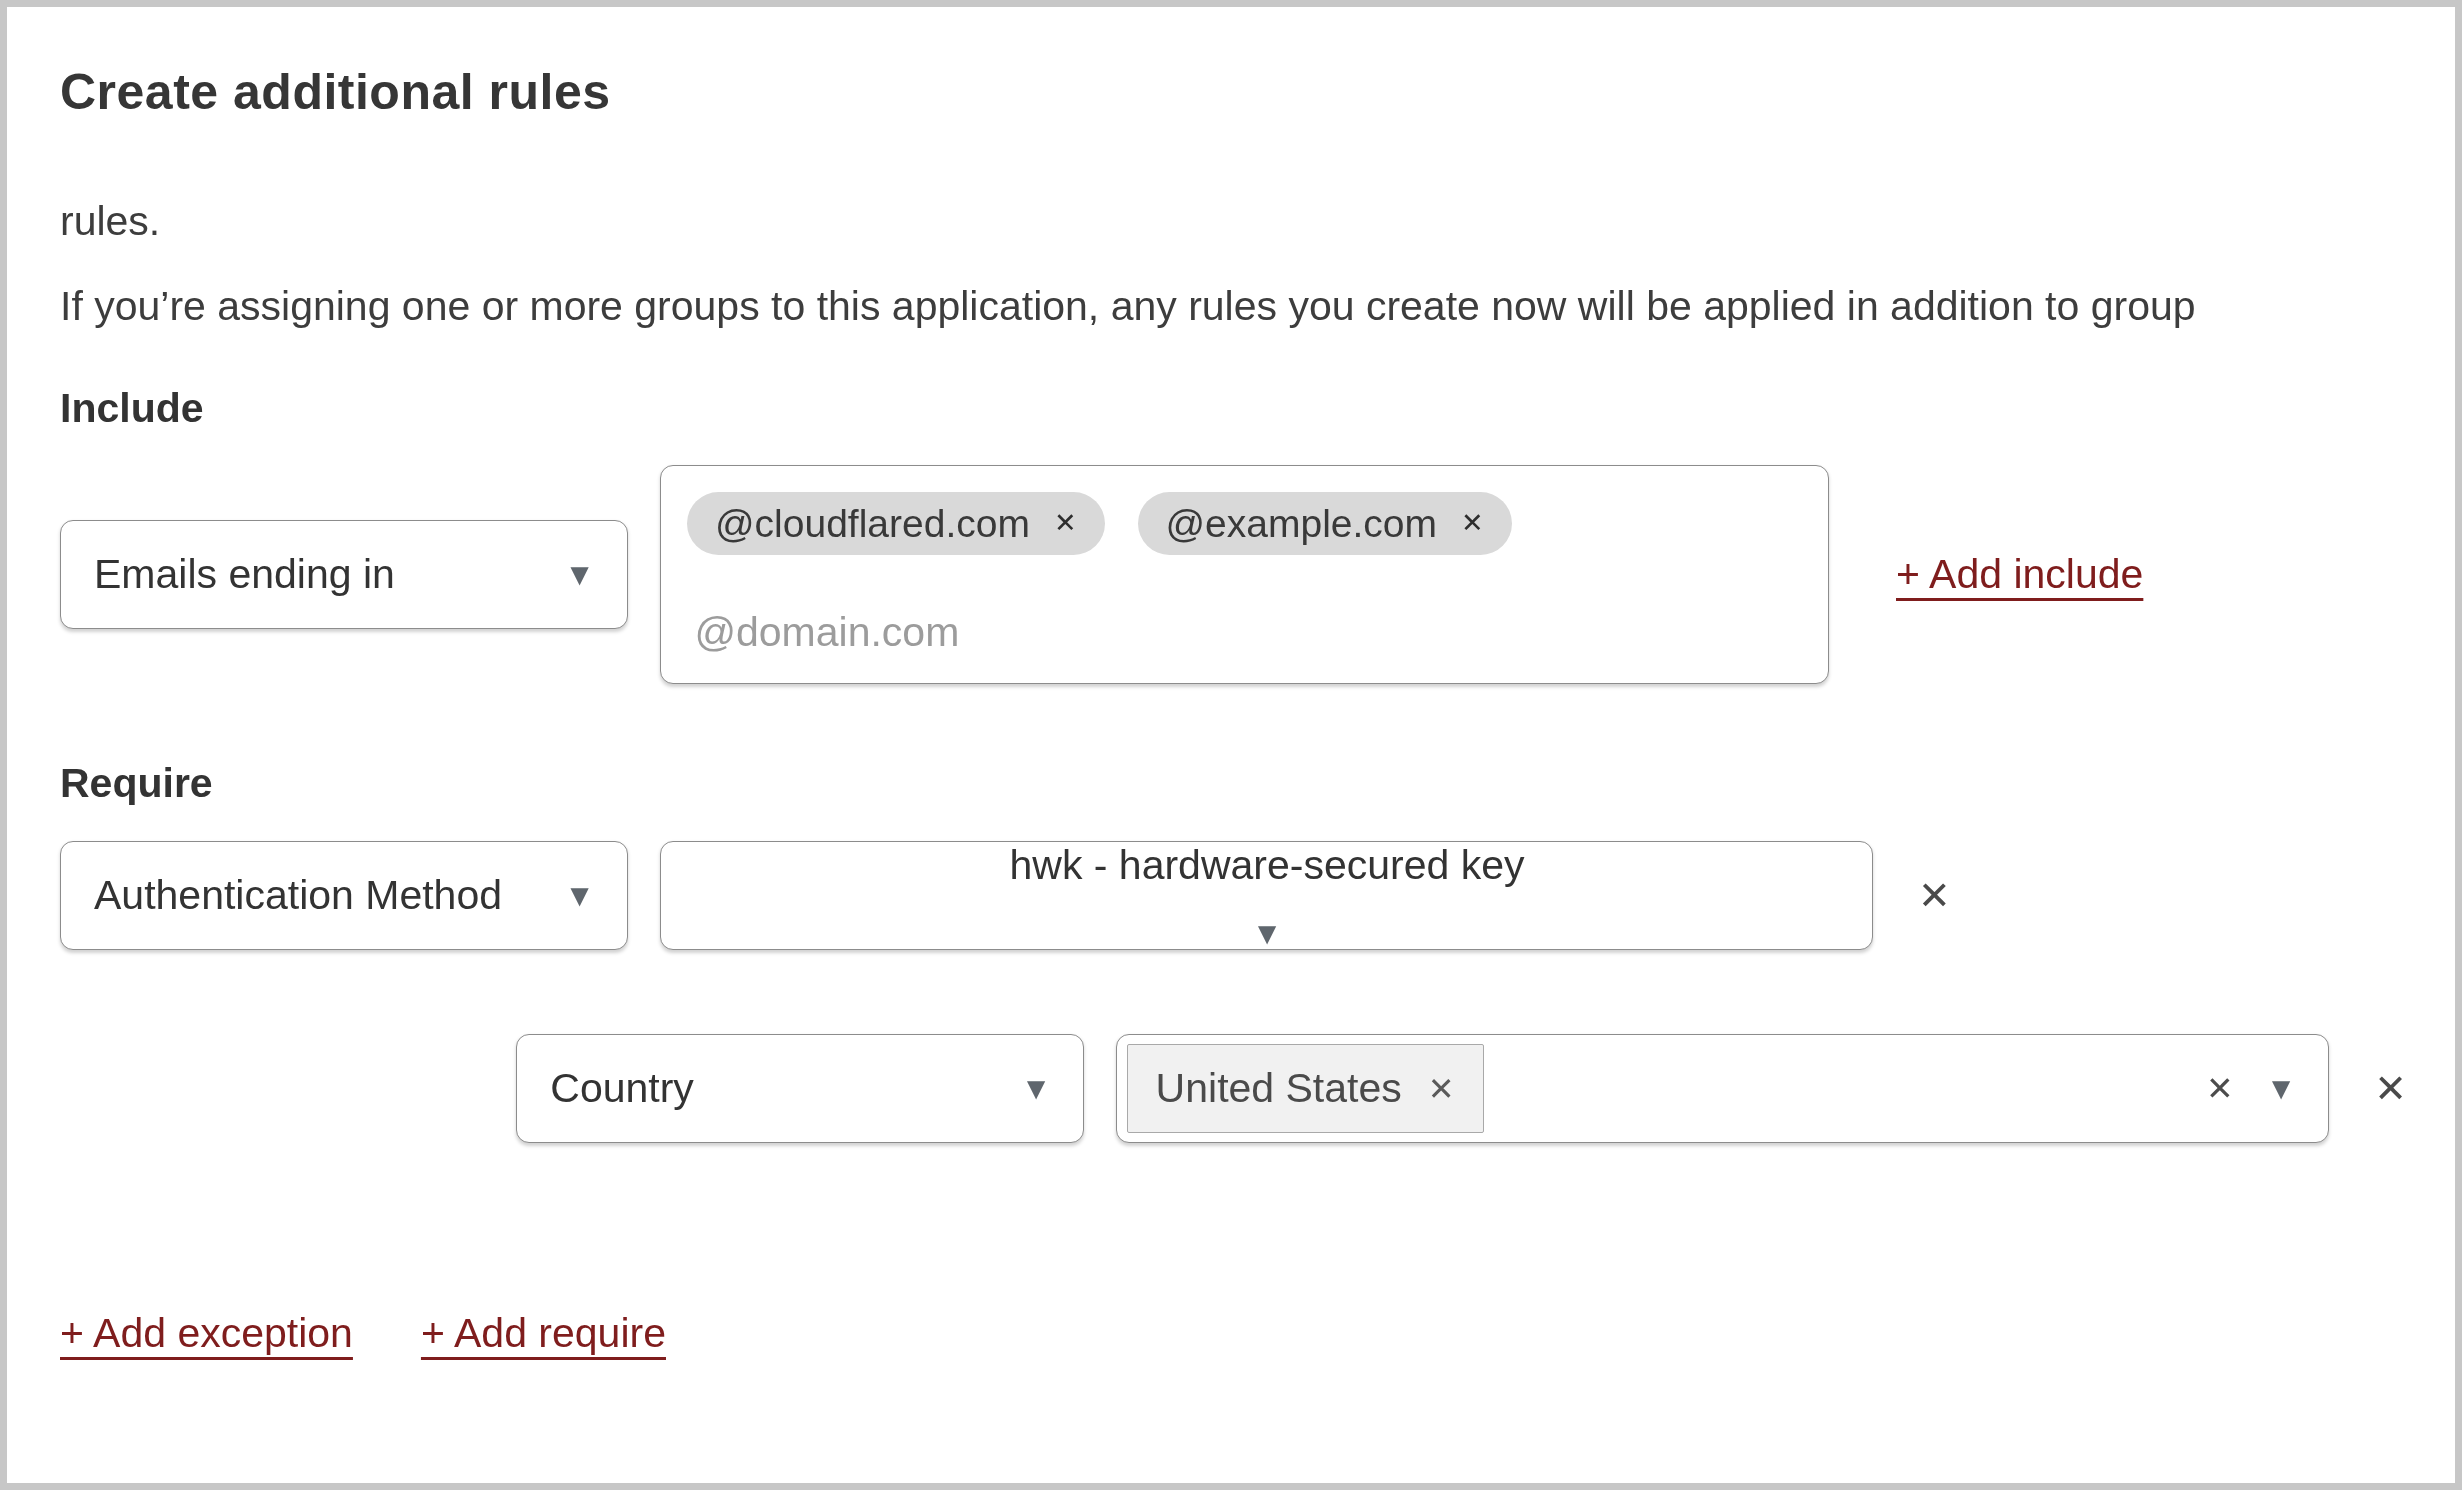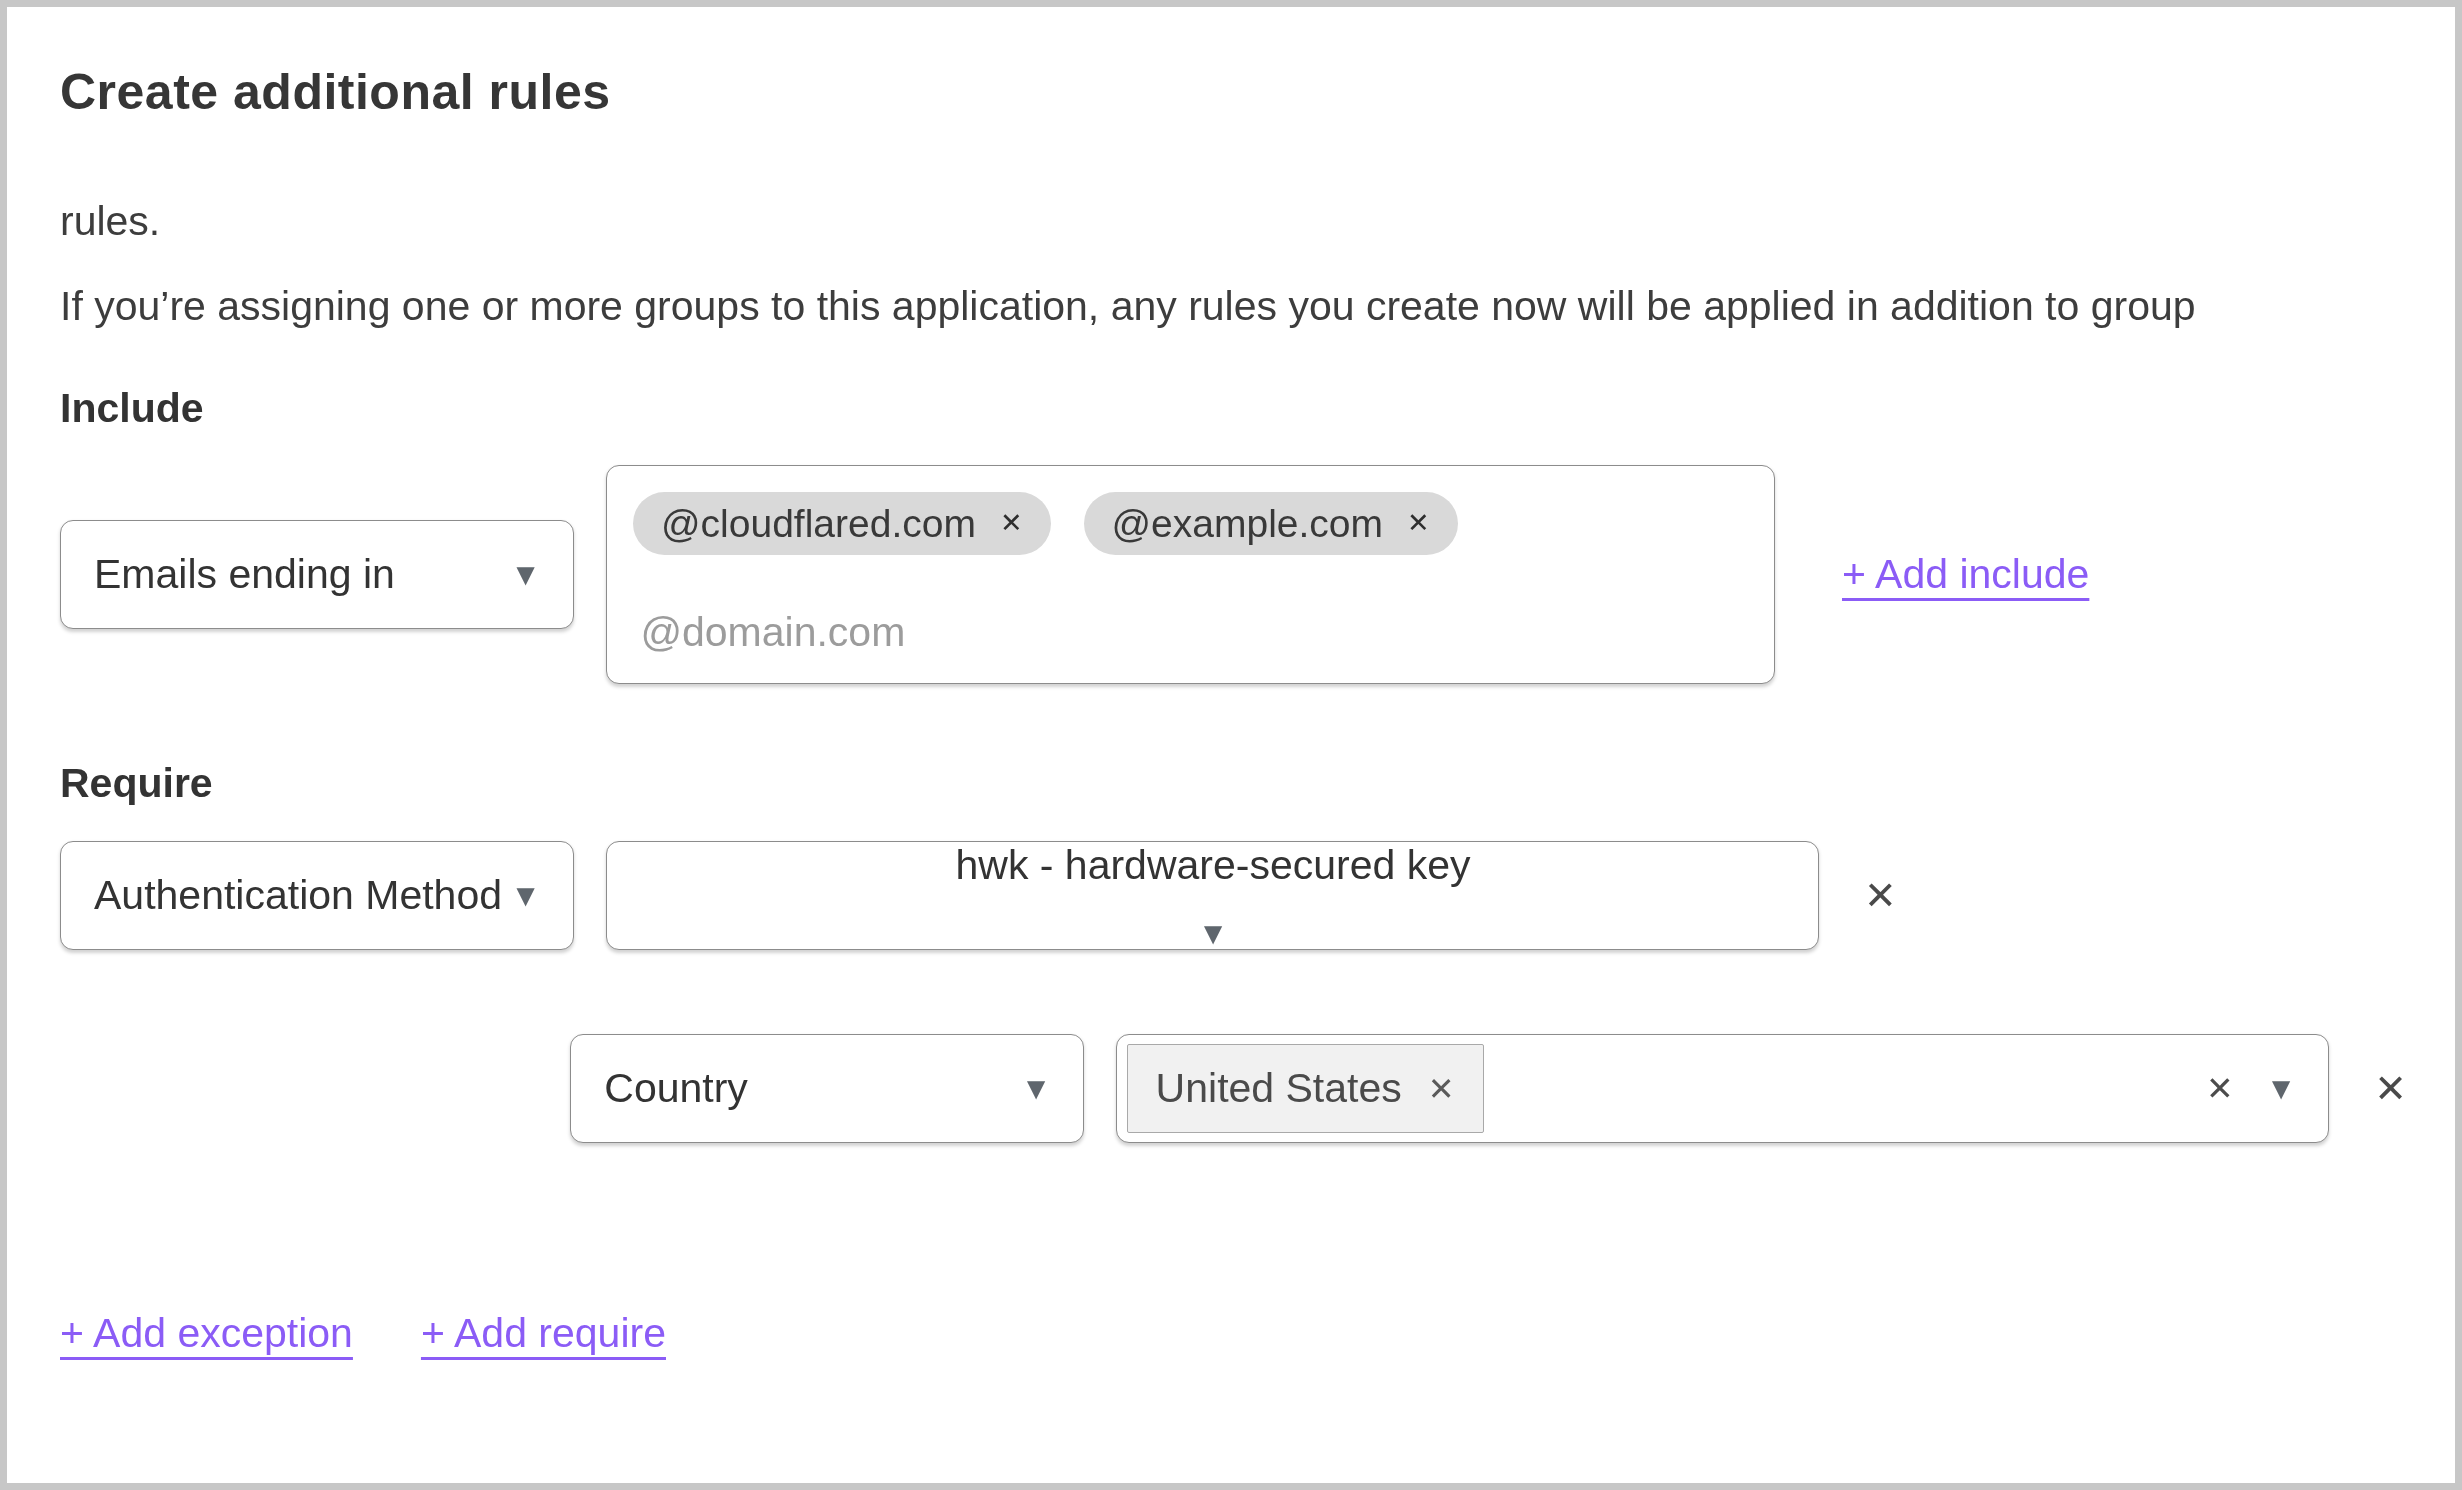--- a/index.html
+++ b/index.html
@@ -38,21 +38,21 @@
     color: #333333;
     line-height: 48px;
   }
   .include-label { margin-top: 35px; }
   .require-label { margin-top: 75px; }
 
   .rule-row { display: flex; align-items: center; }
   .include-row { margin-top: 33px; align-items: center; }
 
   .select-box {
-    width: 514px;
+    width: 568px;
     height: 109px;
     border: 1.9px solid #8c8c8c;
     border-radius: 13px;
     background: #ffffff;
     display: flex;
     align-items: center;
     justify-content: space-between;
     padding: 0 32px 0 33px;
     font-size: 41px;
     color: #333333;
@@ -115,21 +115,21 @@
     outline: none;
     font-family: "Liberation Sans", "DejaVu Sans", sans-serif;
     font-size: 41px;
     color: #333333;
     background: transparent;
   }
   .tag-text-input::placeholder { color: #9c9c9c; opacity: 1; }
 
   .link {
     font-size: 41px;
-    color: #8b5cf6;
+    color: #7f1d1d;
     text-decoration: underline;
     text-underline-offset: 10.2px;
     text-decoration-thickness: 2.8px;
     white-space: nowrap;
     cursor: pointer;
   }
   .add-include-link { margin-left: 67px; align-self: center; }
 
   .require-row-1 { margin-top: 34px; }
   .require-row-2 { margin-top: 84px; justify-content: flex-end; }

